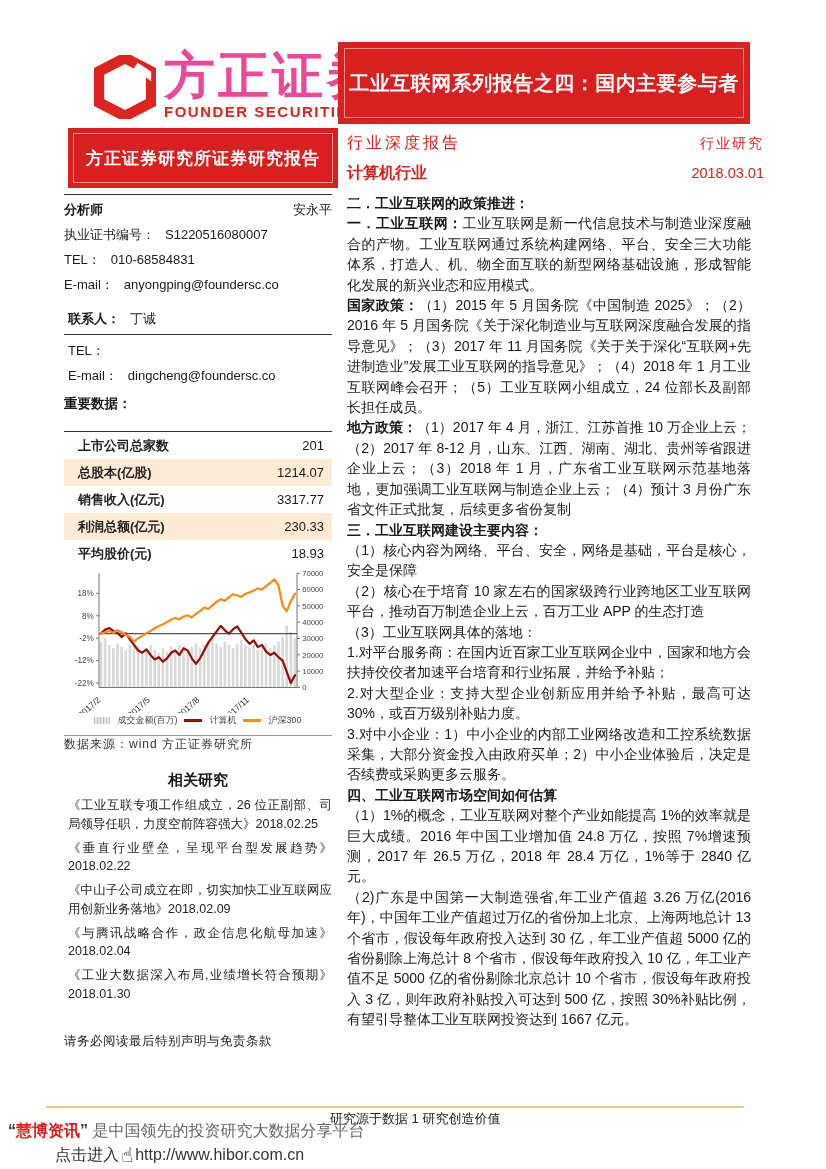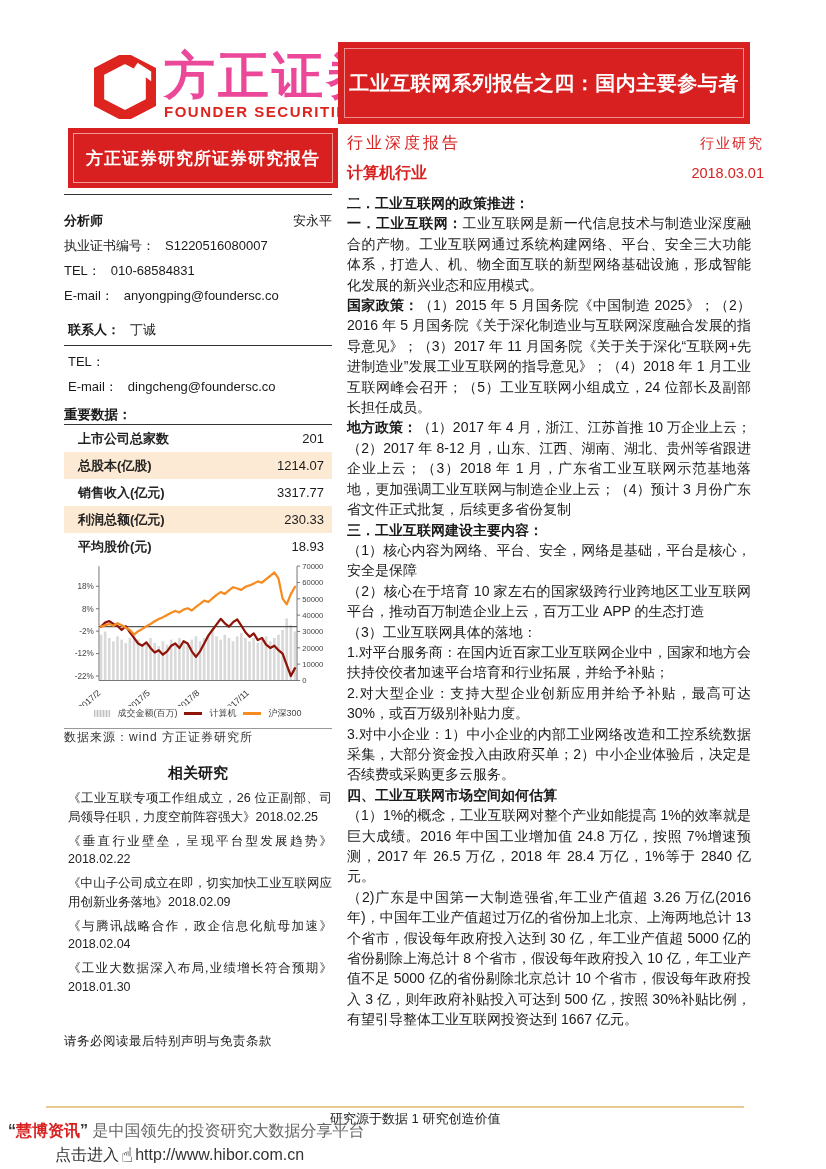--- a/index.html
+++ b/index.html
@@ -18,28 +18,28 @@
         color:#fff;display:flex;align-items:center;justify-content:center;font-size:17px;font-weight:bold;
         outline:1px solid rgba(255,255,255,.55);outline-offset:-6px;letter-spacing:1px;}
   .meta{position:absolute;left:347px;top:133px;width:417px;}
   .meta-row{display:flex;justify-content:space-between;align-items:baseline;}
   .report-type{font-size:16px;color:#d7201f;letter-spacing:3px;}
   .research-type{font-size:14px;color:#d7201f;letter-spacing:2px;}
   .industry{font-size:16px;color:#d7201f;font-weight:bold;margin-top:9px;}
   .date{font-size:14.5px;color:#d7201f;margin-top:9px;}
   
   .sidebar{position:absolute;left:64px;top:194px;width:268px;font-size:13px;}
-  .an-block{border-top:1px solid #333;padding-top:17px;}
+  .an-block{border-top:1px solid #333;padding-top:6px;}
   .s-row{display:flex;align-items:baseline;margin-bottom:7px;}
   .s-row .grow{flex:1;}
   .b{font-weight:bold;}
   .s-val{margin-left:10px;}
   .contact-head{border-bottom:1px solid #333;padding:2px 0 6px 4px;margin-top:14px;}
   .sub{padding-left:4px;}
-  .kd-title{font-weight:bold;font-size:13.5px;border-bottom:1px solid #333;padding-bottom:0;margin-top:10px;}
+  .kd-title{font-weight:bold;font-size:13.5px;border-bottom:1px solid #333;padding-bottom:18px;margin-top:10px;}
   .kd-row{display:flex;justify-content:space-between;align-items:center;height:27px;padding:0 8px 0 14px;font-size:13px;}
   .kd-row .kd-label{font-weight:bold;color:#222;}
   .kd-row:nth-child(even){background:#fdead5;}
   .chart-title{font-weight:bold;font-size:14px;margin:14px 0 4px;}
   .legend{display:flex;justify-content:center;align-items:center;gap:7px;font-size:9px;color:#444;margin-top:-2px;}
   .sw-bar{width:16px;height:7px;background:repeating-linear-gradient(90deg,#bfbfbf 0 1px,#e6e6e6 1px 3px);}
   .sw-line{width:18px;height:3px;}
   .src-line{border-top:1px solid #999;margin-top:8px;padding-top:0;font-size:12px;color:#333;letter-spacing:1px;}
   .rel-title{font-weight:bold;font-size:15px;margin:18px 0 6px;text-align:center;}
   .rel-item{font-size:12.5px;line-height:1.5;margin-bottom:5px;text-align:justify;padding-left:4px;color:#222;}

